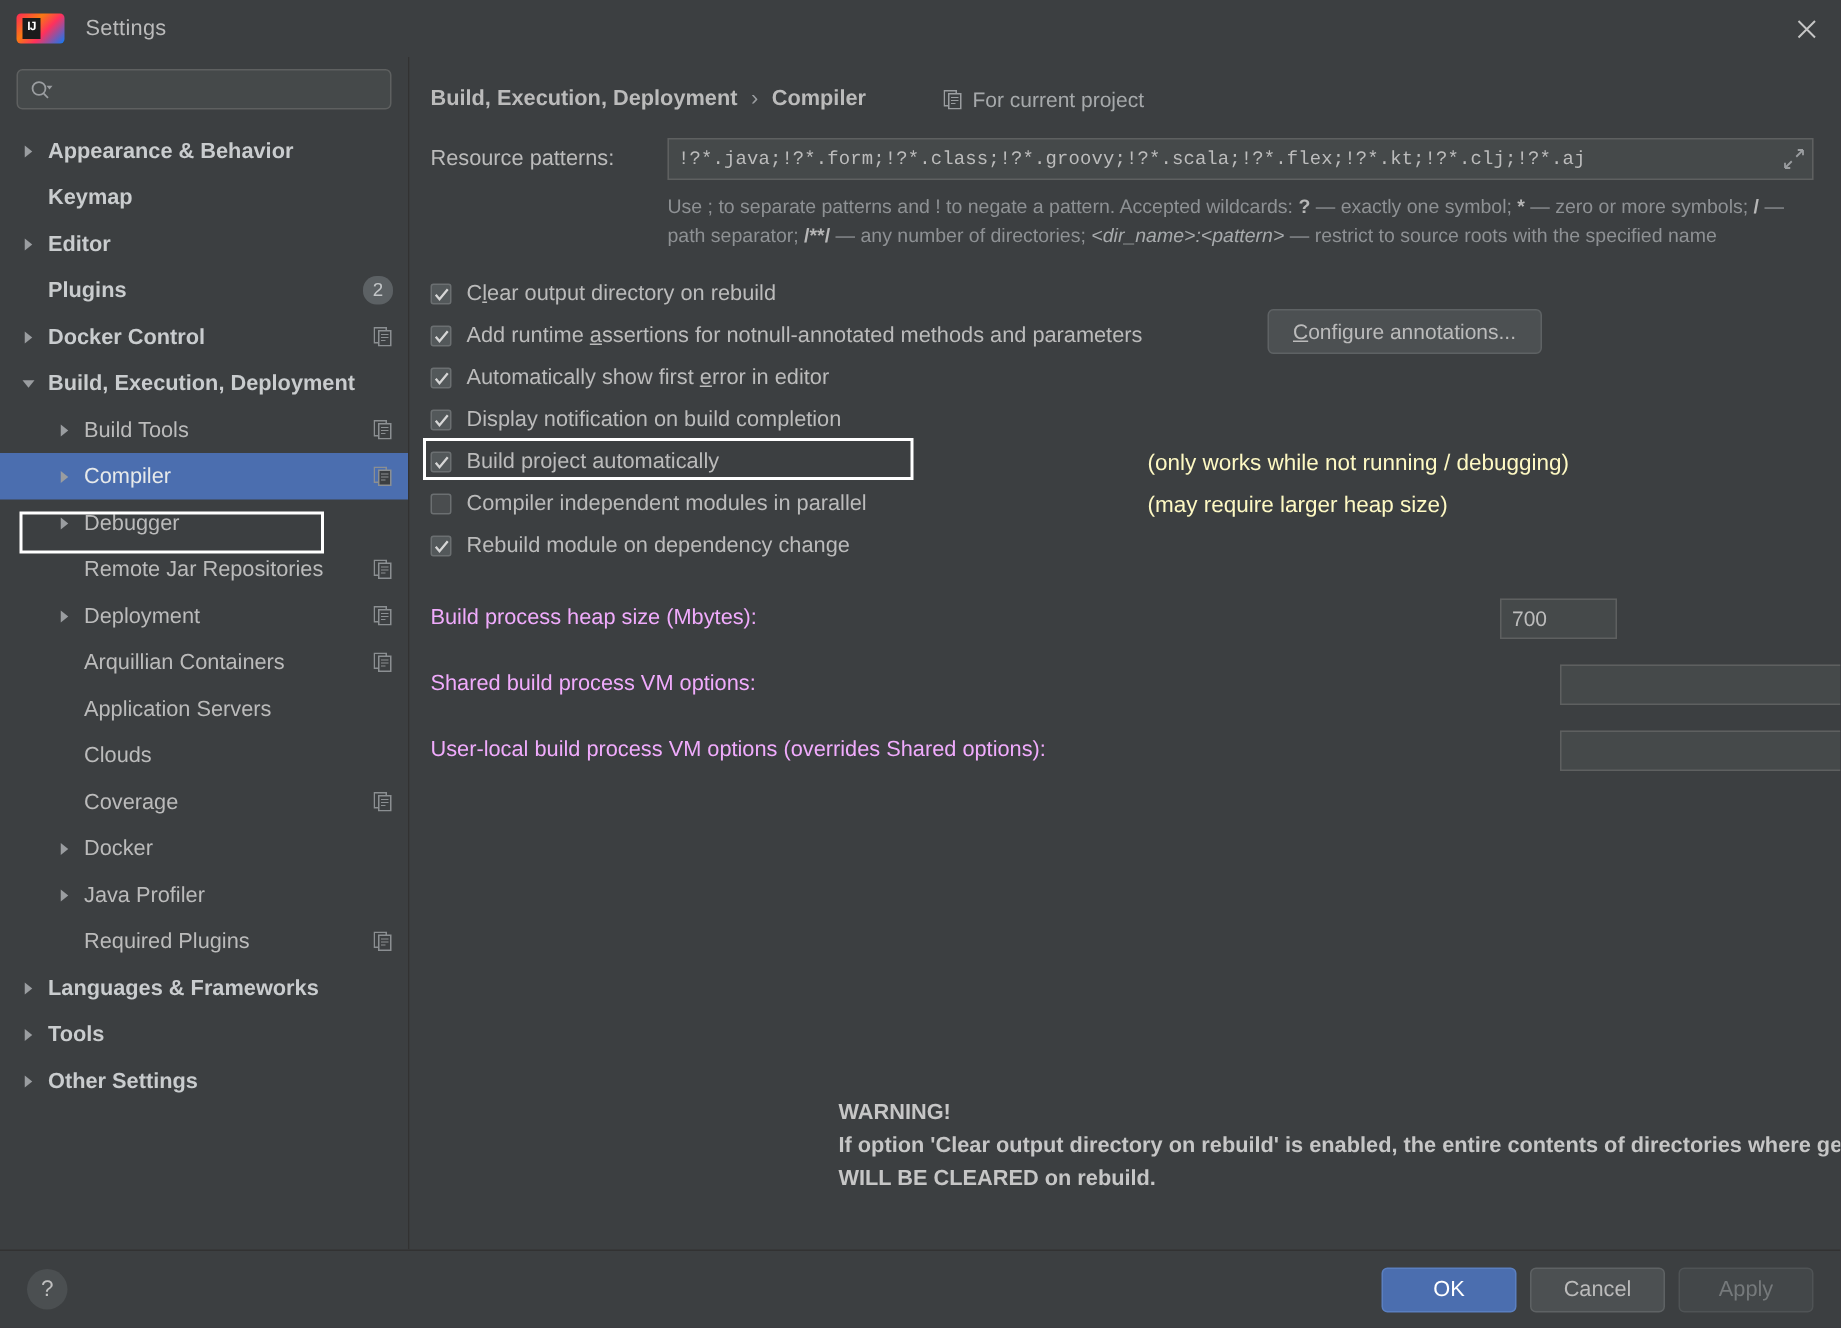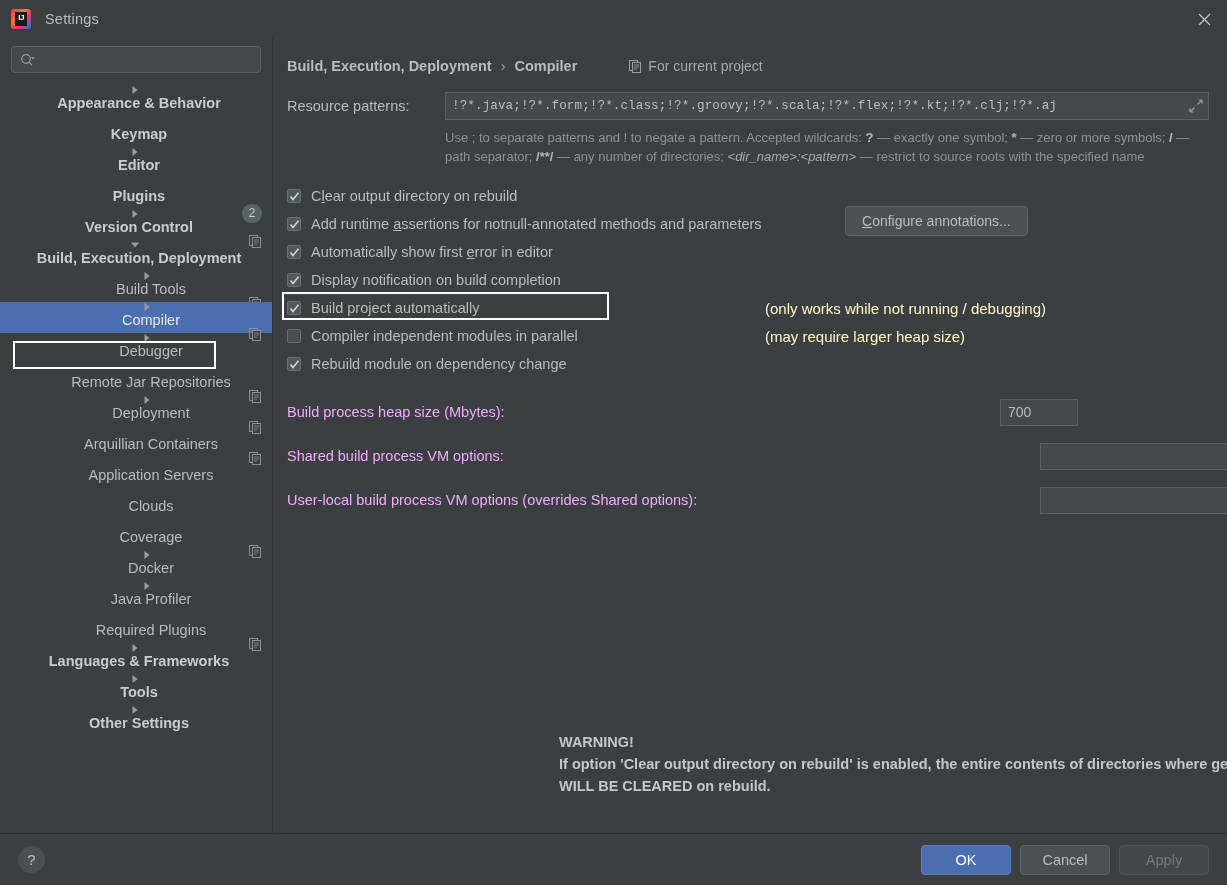--- a/index.html
+++ b/index.html
@@ -20,21 +20,21 @@
 
   
   .titlebar {
     height: 38px; min-height: 38px;
     background: #3c3f41;
     display: flex; align-items: center;
     padding-left: 11px;
     position: relative;
   }
   .app-logo {
-    width: 20px; height: 20px; margin-right: 14px;
+    width: 32px; height: 20px; margin-right: 14px;
     position: relative; border-radius: 3px; overflow: hidden;
     background: linear-gradient(135deg,#fe2857 0%,#f97a12 35%,#fe315d 60%,#087cfa 100%);
     flex: 0 0 auto;
   }
   .app-logo .inner {
     position: absolute; left: 4px; top: 3px; width: 12px; height: 14px;
     background: #1b1b1b;
   }
   .app-logo .ij {
     position: absolute; left: 4px; top: 2px; width: 12px; height: 14px;
@@ -73,21 +73,20 @@
   }
   .search-icon { display: flex; align-items: center; color: #9a9da0; }
   .search-icon svg { display:block; }
 
   .tree { flex: 1 1 auto; overflow: hidden; position: relative; padding-top: 2px; }
   .tree-row {
     height: 31px; display: flex; align-items: center;
     position: relative; padding-right: 10px;
     color: #bbbbbb; font-size: 14.5px;
     white-space: nowrap;
-    flex-direction: column;
   }
   .tree-row.sel { background: #4b6eaf; }
   .tree-row.lvl0 { padding-left: 14px; }
   .tree-row.lvl1 { padding-left: 38px; }
   .arrow {
     width: 16px; min-width:16px; display:flex; align-items:center; justify-content:flex-start;
     color: #9a9da0;
   }
   .arrow.spacer { visibility: hidden; }
   .arrow svg { display: block; }
@@ -295,21 +294,21 @@
             </span>
             <span class="tree-label">Plugins</span>
             <span class="badge">2</span>
           </div>
           <div class="tree-row lvl0 bold">
             <span class="arrow">
               <svg width="10" height="10" viewBox="0 0 10 10">
                 <path d="M2.5 1 L7.5 5 L2.5 9 Z" fill="currentColor"></path>
               </svg>
             </span>
-            <span class="tree-label">Version Control</span>
+            <span class="tree-label">Docker Control</span>
             <span class="mod-icon">
               <svg width="13" height="13" viewBox="0 0 13 13">
                 <rect x="0.5" y="0.5" width="8" height="10" stroke="currentColor" fill="none" stroke-width="1"></rect>
                 <rect x="3.5" y="2.5" width="8" height="10" stroke="currentColor" fill="#3c3f41" stroke-width="1"></rect>
                 <path d="M5 5 H10 M5 7 H10 M5 9 H8" stroke="currentColor" stroke-width="0.8"></path>
               </svg>
             </span>
           </div>
           <div class="tree-row lvl0 bold">
             <span class="arrow">

